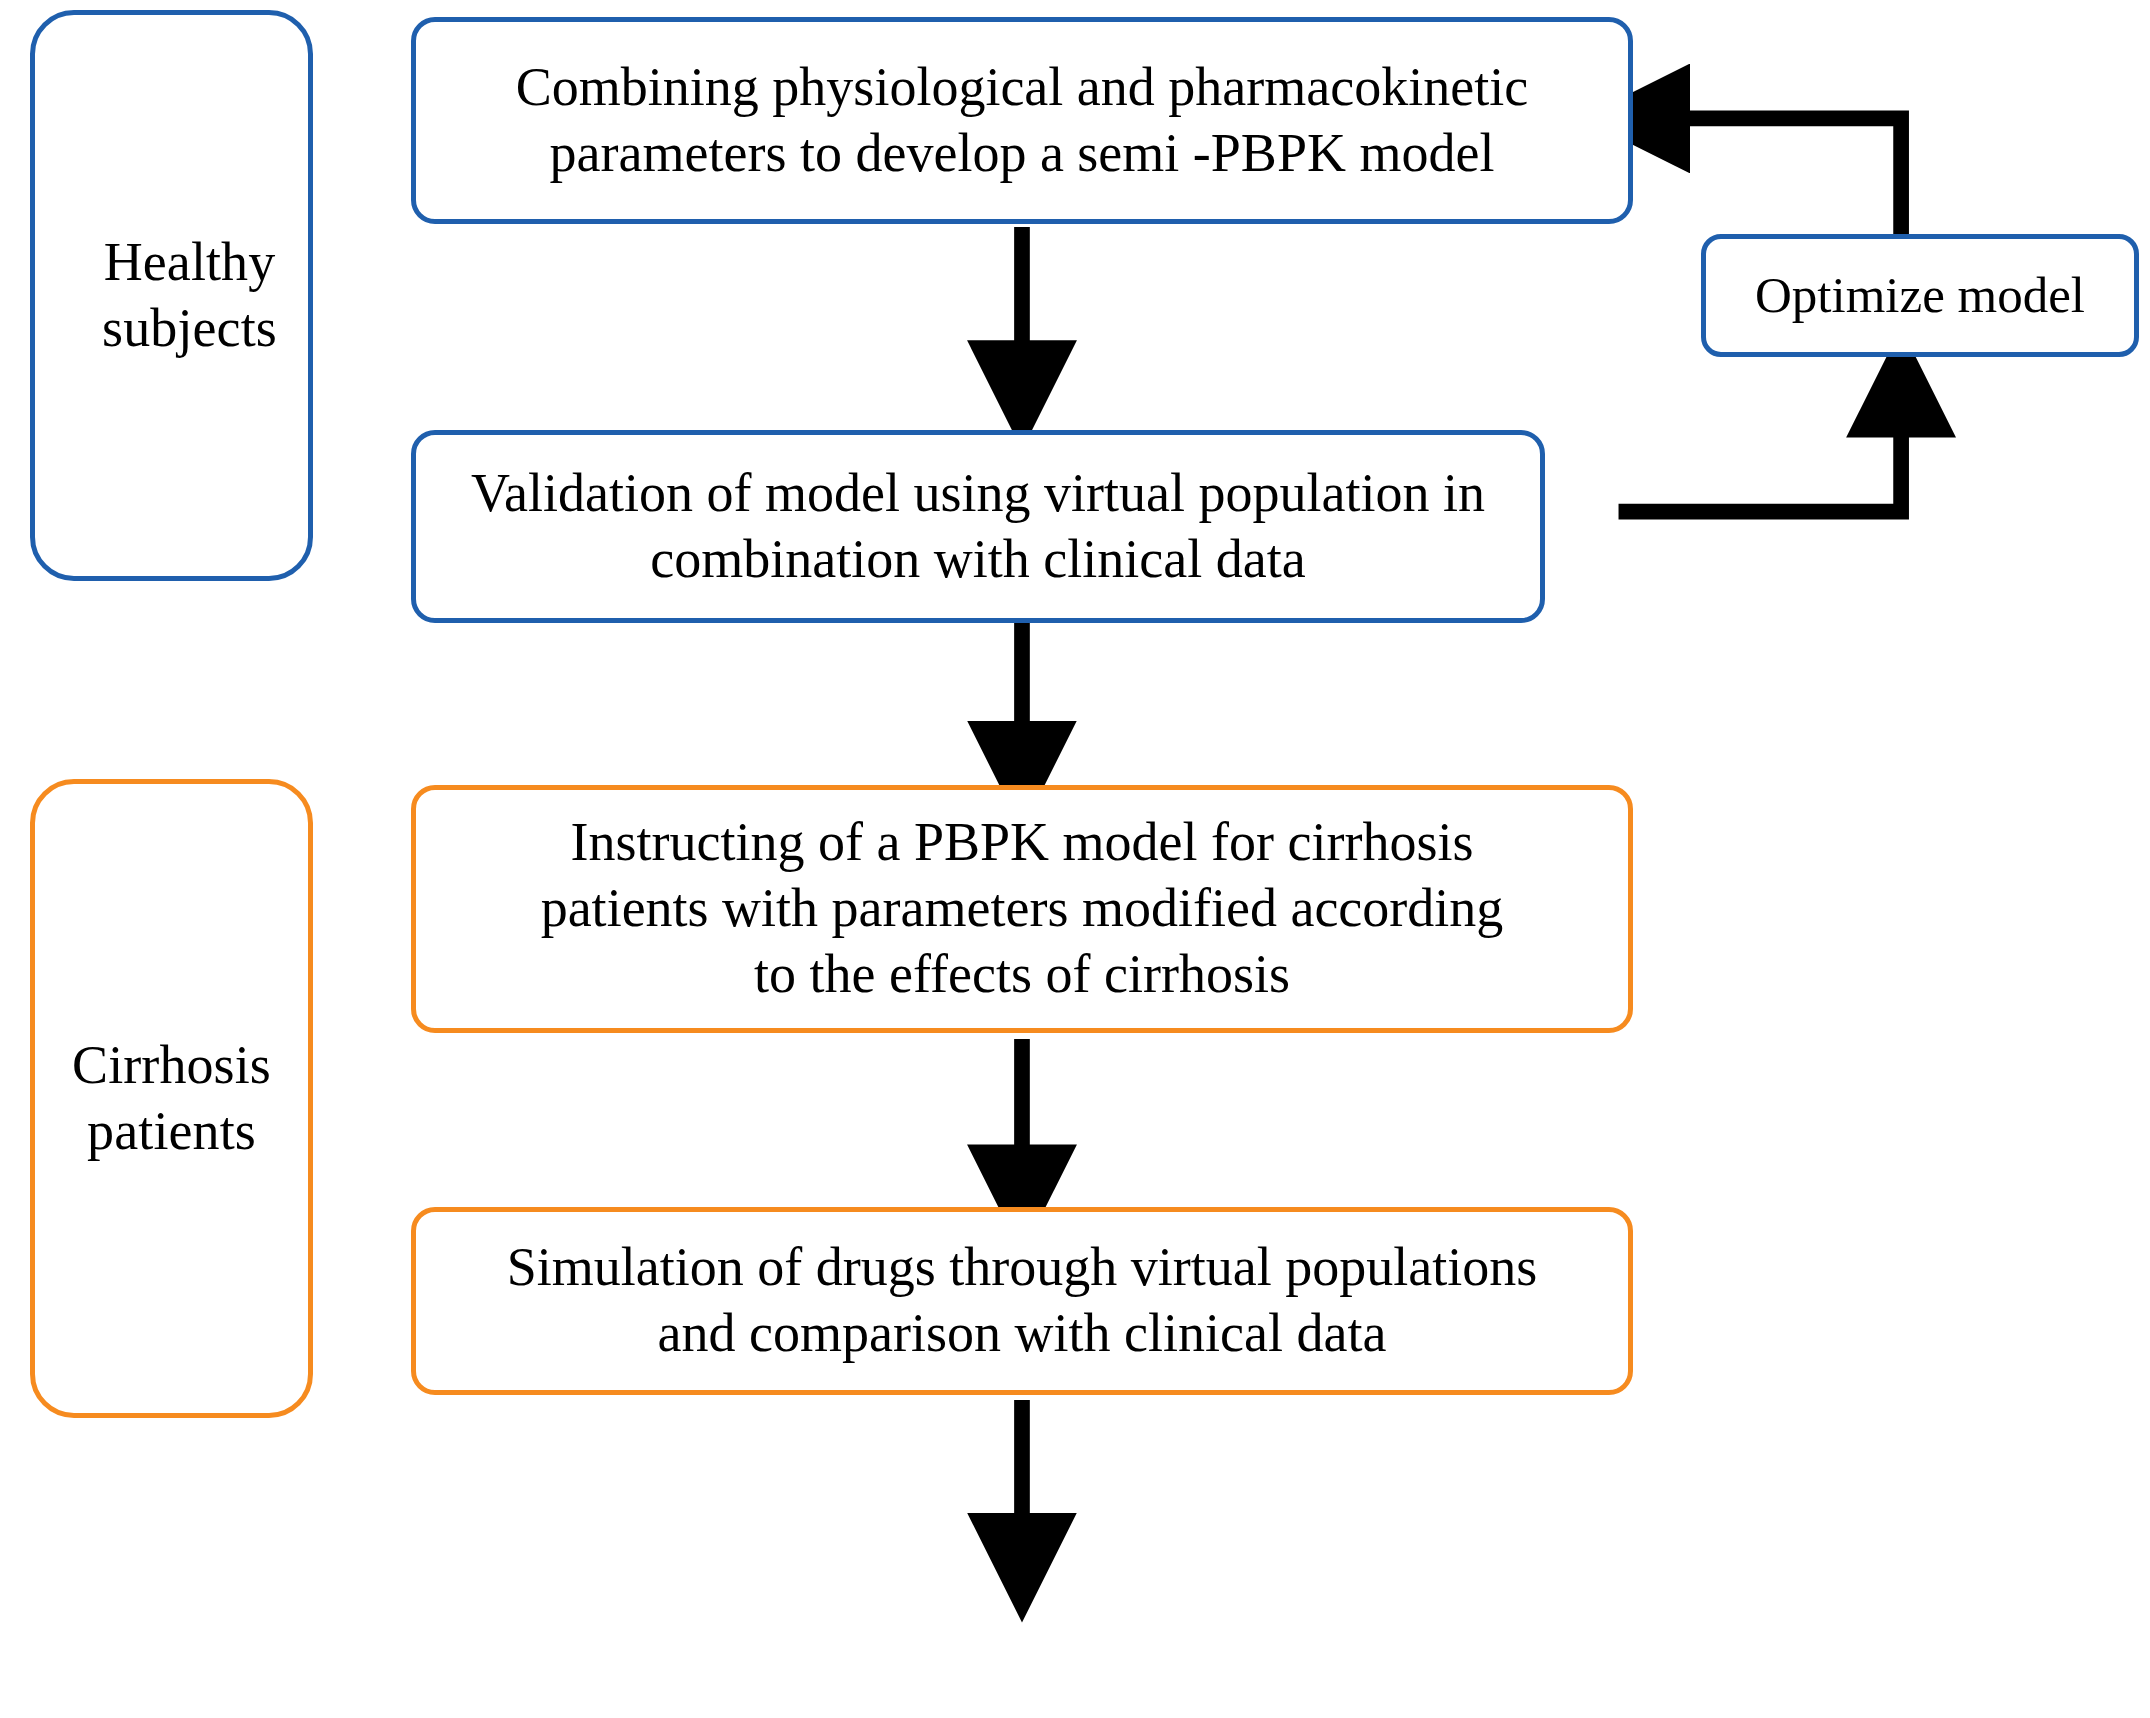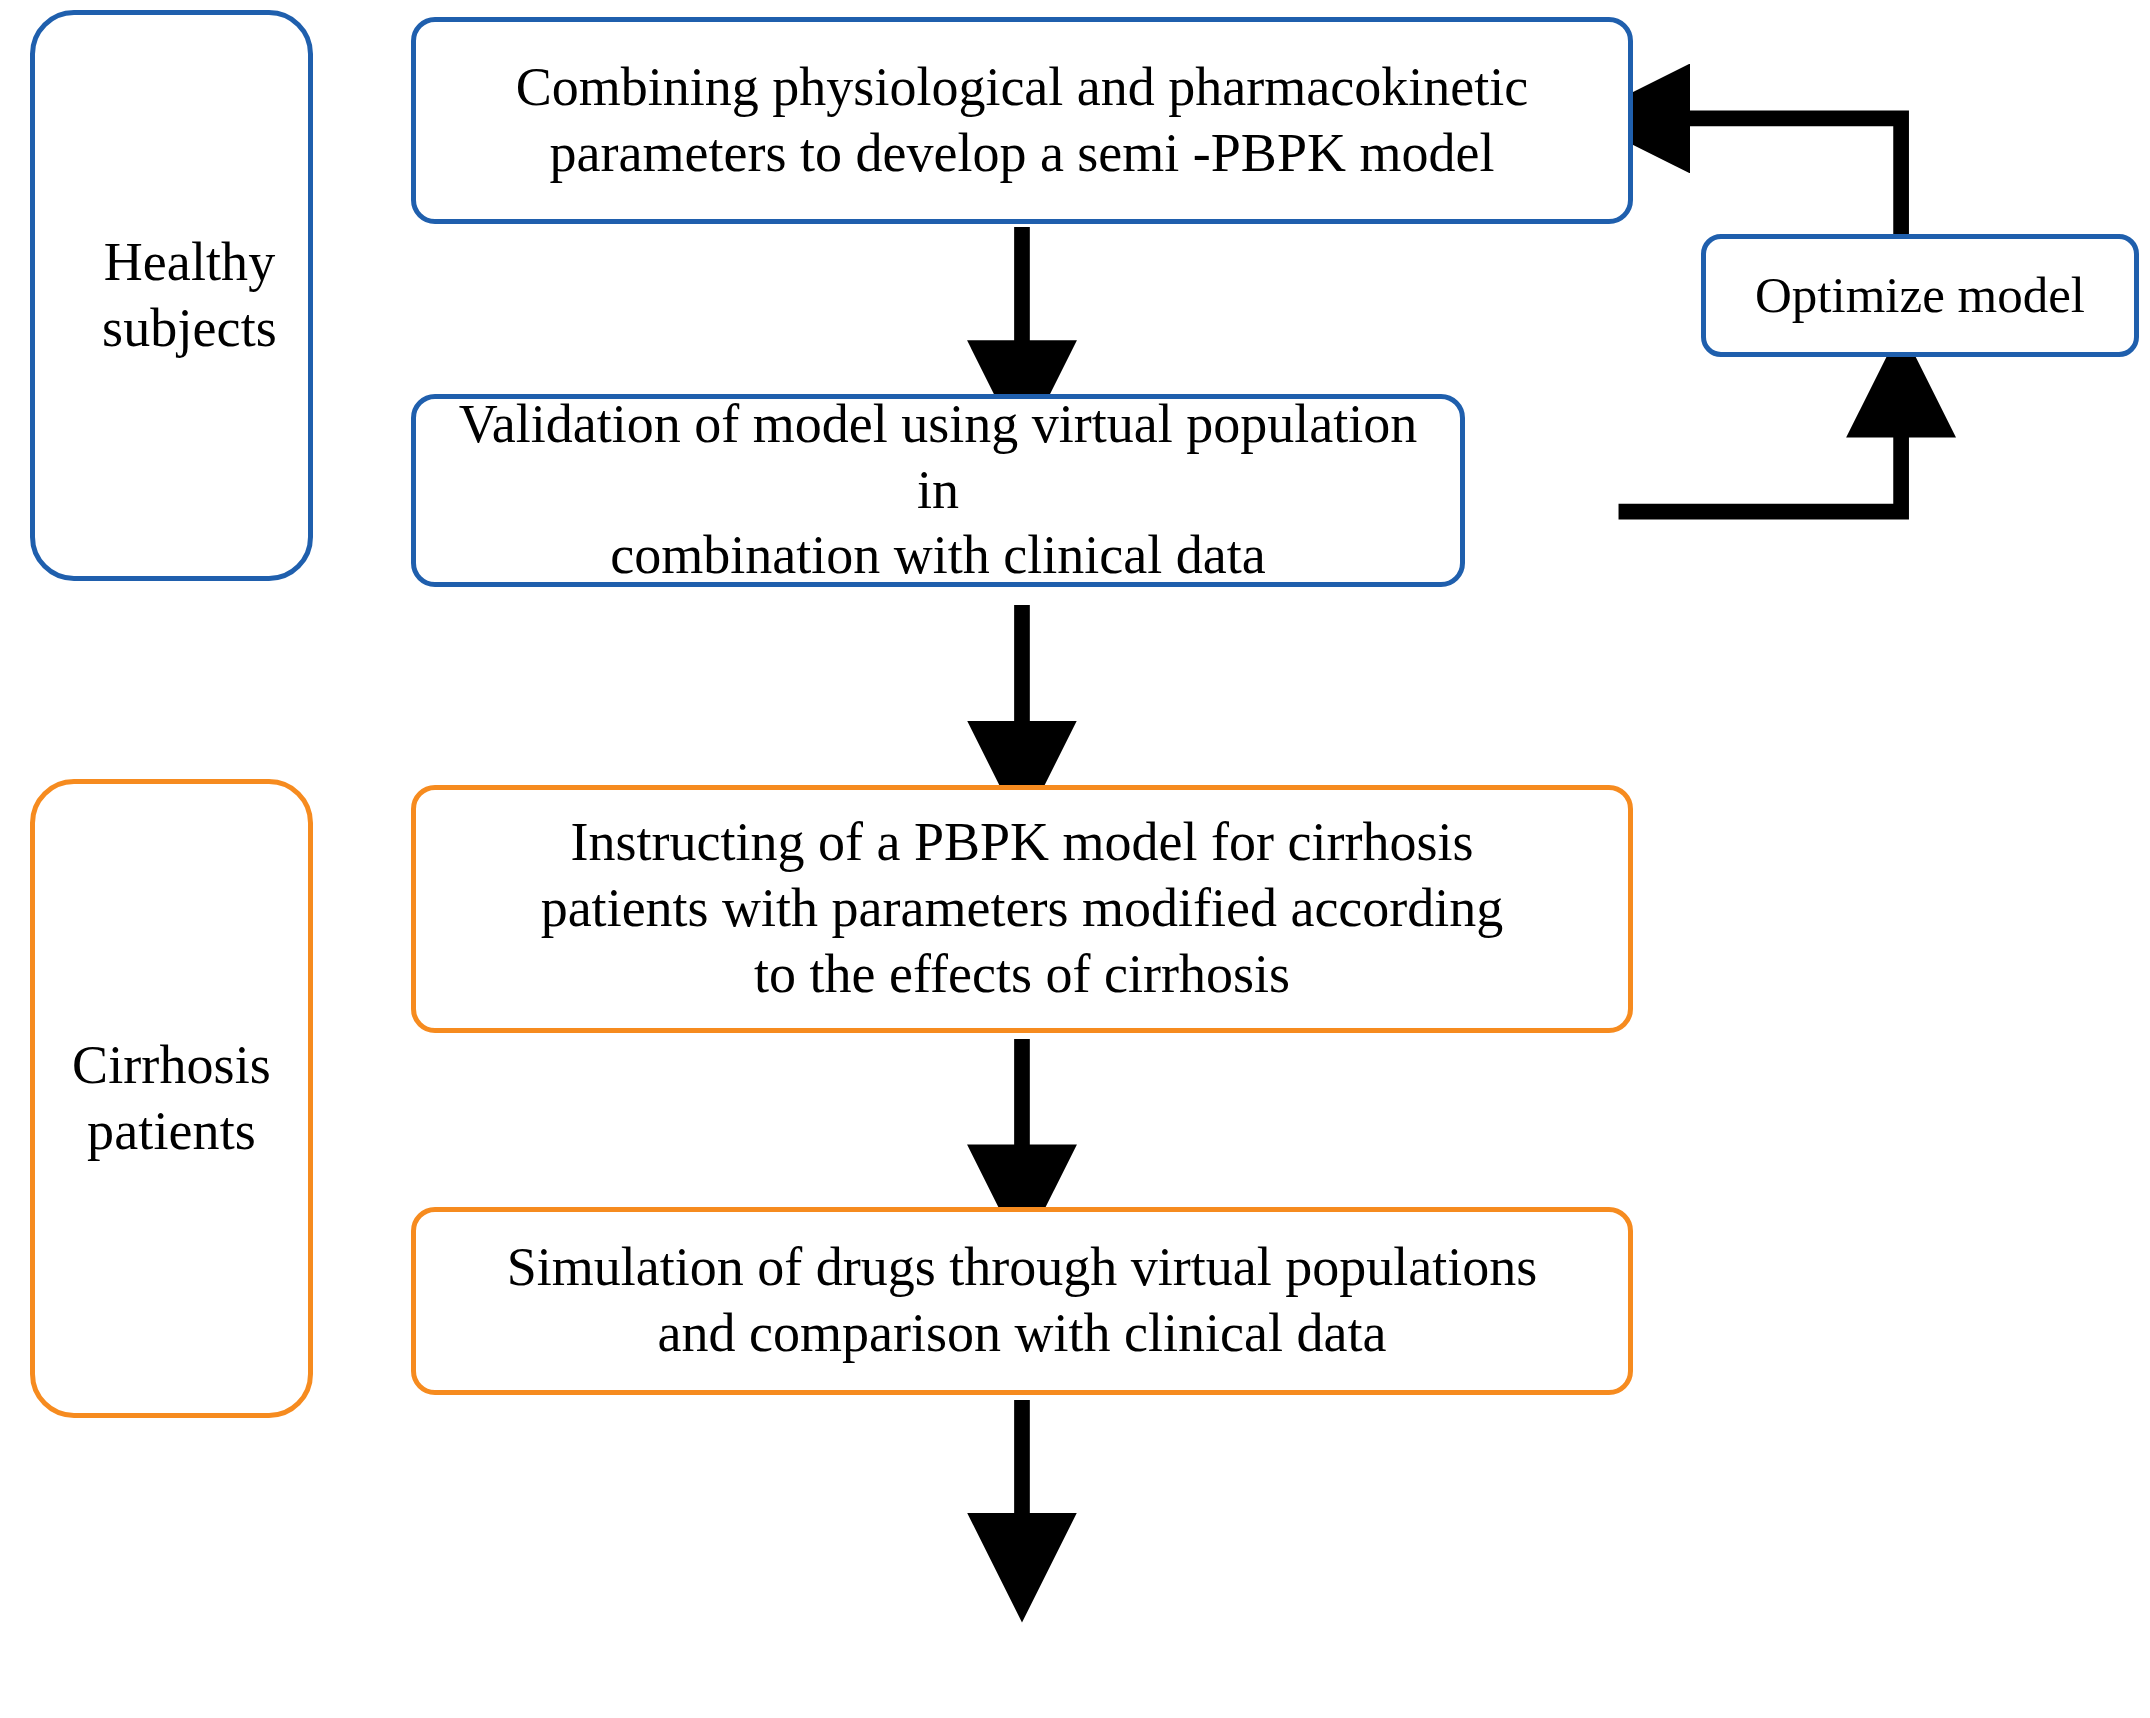--- a/index.html
+++ b/index.html
@@ -108,21 +108,21 @@
   <div class="node group-pill orange" style="left:30px; top:779px; width:283px; height:639px;">
     <span class="label">Cirrhosis
 patients</span>
   </div>
 
   <div class="node process blue" style="left:411px; top:17px; width:1222px; height:207px;">
     <span class="label">Combining physiological and pharmacokinetic
 parameters to develop a semi -PBPK model</span>
   </div>
 
-  <div class="node process blue" style="left:411px; top:394px; width:1054px; height:193px;">
+  <div class="node process blue" style="left:411px; top:430px; width:1134px; height:193px;">
     <span class="label">Validation of model using virtual population in
 combination with  clinical data</span>
   </div>
 
   <div class="node process orange" style="left:411px; top:785px; width:1222px; height:248px;">
     <span class="label">Instructing  of a PBPK model for cirrhosis
 patients with  parameters modified  according
 to the effects of cirrhosis</span>
   </div>
 

